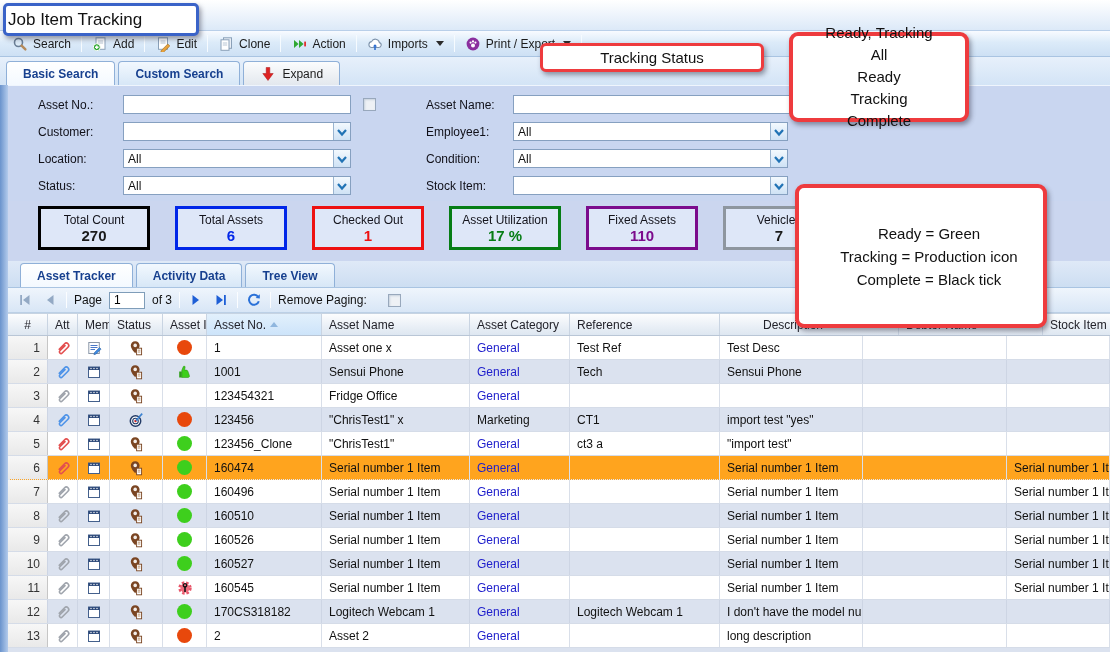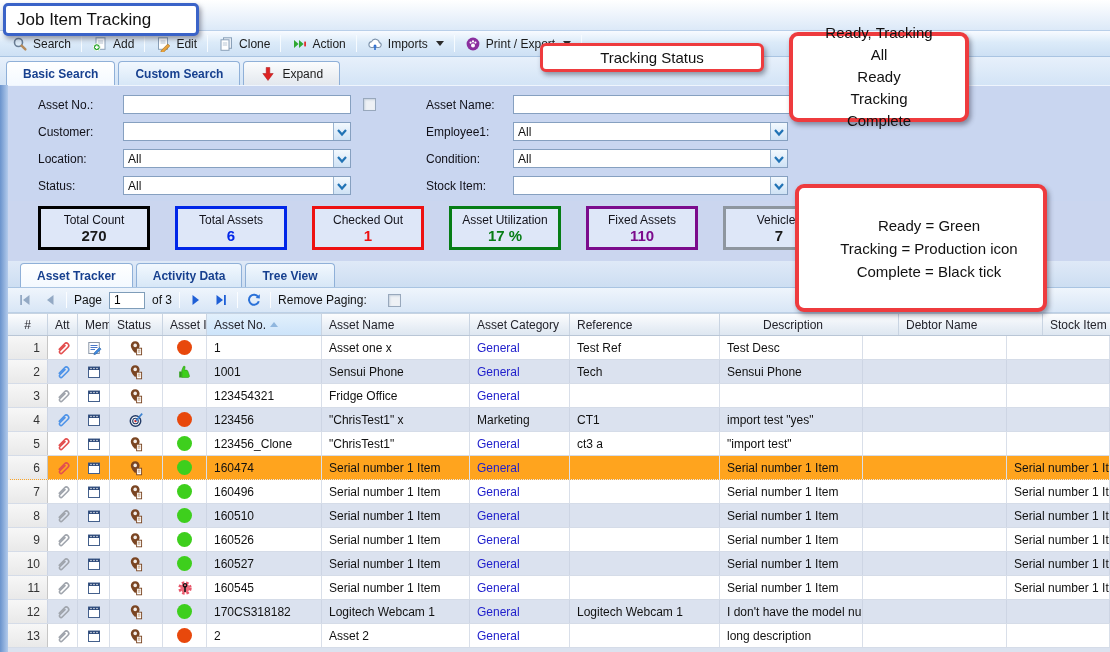--- a/index.html
+++ b/index.html
@@ -74,24 +74,24 @@
   .gcell.c-center{justify-content:center;padding:0 2px;}
   .gcell.num{background:linear-gradient(#f7f7f7,#e9e9e9);justify-content:flex-end;color:#333;border-right:1px solid #c6c6c6;}
   .gcell.link{color:#2121cc;}
   .dot{width:15px;height:15px;border-radius:50%;}
   .sliver{height:4px;background:#dbe2ef;overflow:hidden;}
 
   
   .callout{position:absolute;background:#fff;border-radius:6px;box-shadow:2px 3px 5px rgba(40,40,60,.45);
            display:flex;flex-direction:column;align-items:center;justify-content:center;text-align:center;}
   .title-callout{left:3px;top:3px;width:196px;height:33px;border:3px solid #3a63c8;border-radius:5px;
-                 align-items:flex-start;justify-content:center;padding-left:11px;font-size:17px;}
+                 align-items:flex-start;justify-content:center;padding-left:2px;font-size:17px;}
   .c-tracking{left:540px;top:43px;width:224px;height:29px;border:3px solid #ee3b3e;font-size:15px;}
   .c-options{left:789px;top:32px;width:180px;height:90px;border:4px solid #ee3b3e;border-radius:9px;font-size:15px;line-height:22px;}
-  .c-legend{left:795px;top:184px;width:252px;height:128px;border:4px solid #ee3b3e;border-radius:9px;font-size:15px;line-height:23px;padding-left:16px;}
+  .c-legend{left:795px;top:184px;width:252px;height:144px;border:4px solid #ee3b3e;border-radius:9px;font-size:15px;line-height:23px;padding-left:16px;}
 </style>
 </head>
 <body>
 
 <div class="screen">
   <div class="top-strip"></div>
   <div class="left-frame"></div>
 
   <div class="toolbar">
       <div class="tbtn">

